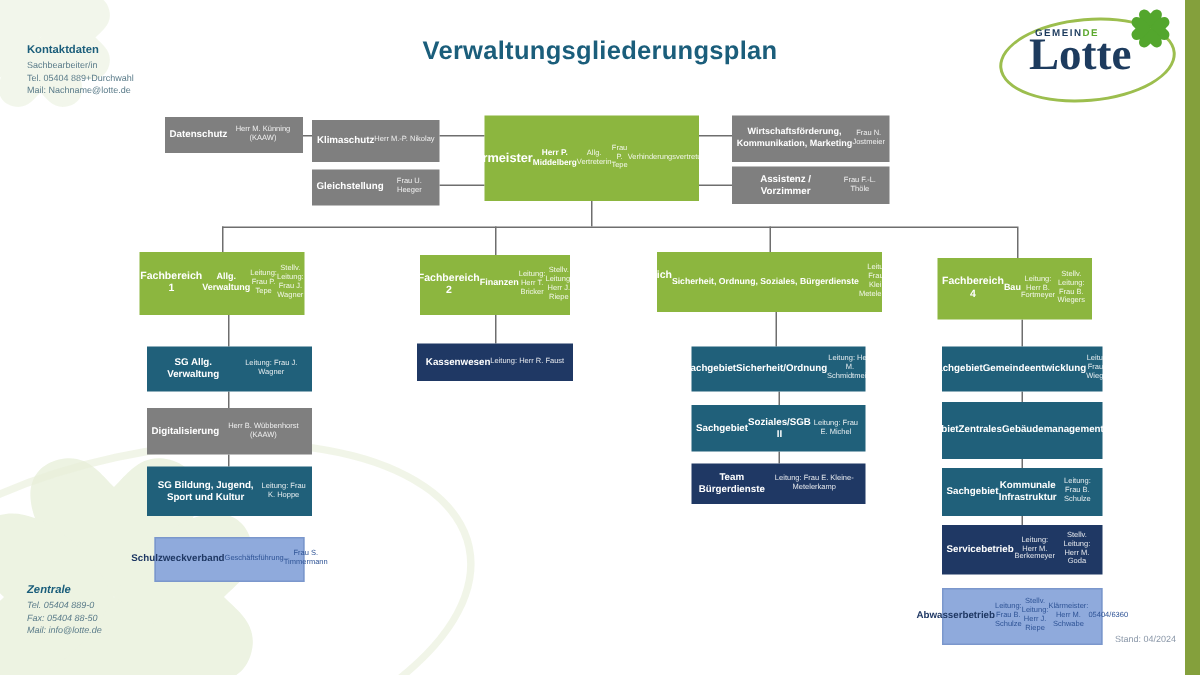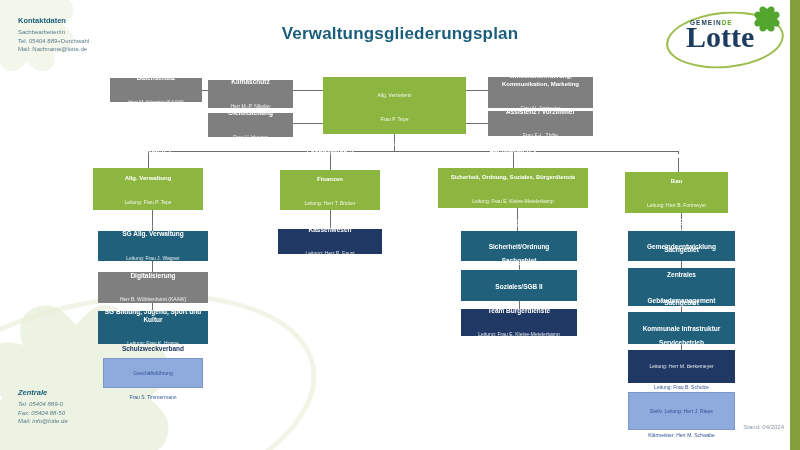--- a/index.html
+++ b/index.html
@@ -9,32 +9,32 @@
     --muted:#5B7C8A; --wm:#E7EFD9;
   }
   html,body{margin:0;padding:0;background:#d8d8d8;font-family:"Liberation Sans",sans-serif;}
   .stage{position:relative;width:800px;height:450px;background:#ffffff;overflow:hidden;}
   .right-bar{position:absolute;top:0;right:0;width:10px;height:450px;background:var(--sidebar);}
   .wm{position:absolute;opacity:.75;pointer-events:none;}
   .wm-ellipse{position:absolute;left:-120px;top:300px;width:430px;height:210px;border:5px solid var(--wm);border-radius:50%;transform:rotate(-12deg);opacity:.6;pointer-events:none;}
   .title{position:absolute;left:200px;top:24px;width:400px;text-align:center;margin:0;
          font-size:17px;font-weight:bold;color:var(--title);letter-spacing:.2px;}
   .contact{position:absolute;left:18px;font-size:6px;color:var(--muted);line-height:1.45;}
-  .contact.top{top:16px;} .contact.bottom{top:388px;font-style:italic;}
+  .contact.top{top:28px;} .contact.bottom{top:388px;font-style:italic;}
   .contact .hd{font-size:7.5px;font-weight:bold;color:var(--title);margin-bottom:1px;}
   
   .logo{position:absolute;left:664px;top:6px;width:124px;height:60px;}
   .logo .oval{position:absolute;left:2px;top:6px;width:114px;height:52px;border:2px solid #9CBE4E;
               border-radius:50%;background:#fff;transform:rotate(-5deg);}
   .logo .gemeinde{position:absolute;left:26px;top:13px;font-size:6.5px;font-weight:bold;letter-spacing:1px;color:var(--logo-blue);}
   .logo .gemeinde .de{color:var(--logo-green);}
   .logo .name{position:absolute;left:22px;top:16px;font-size:30px;font-weight:bold;color:var(--logo-blue);font-family:"Liberation Serif",serif;line-height:1;}
   .logo .clover{position:absolute;left:88px;top:-2px;}
   
-  .box{position:absolute;box-sizing:border-box;display:flex;flex-direction:column;justify-content:center;
+  .box{position:absolute;box-sizing:border-box;display:flex;flex-direction:row;justify-content:center;
        align-items:center;text-align:center;color:#fff;padding:2px 3px;row-gap:18px;line-height:1.18;}
   .box .t{font-weight:bold;font-size:6.5px;}
   .box .t2{font-weight:bold;font-size:6px;}
   .box .s{font-size:5px;color:rgba(255,255,255,.88);}
   .box .s1{font-size:5.5px;font-weight:bold;color:#fff;}
   .gray{background:var(--gray);} .green{background:var(--green);}
   .teal{background:var(--teal);} .navy{background:var(--navy);}
   .lightblue{background:var(--lightblue);border:1px solid #7B97CC;}
   .lightblue .t{color:var(--lb-title);} .lightblue .s{color:var(--lb-text);}
   .bm .t{font-size:8.5px;}

